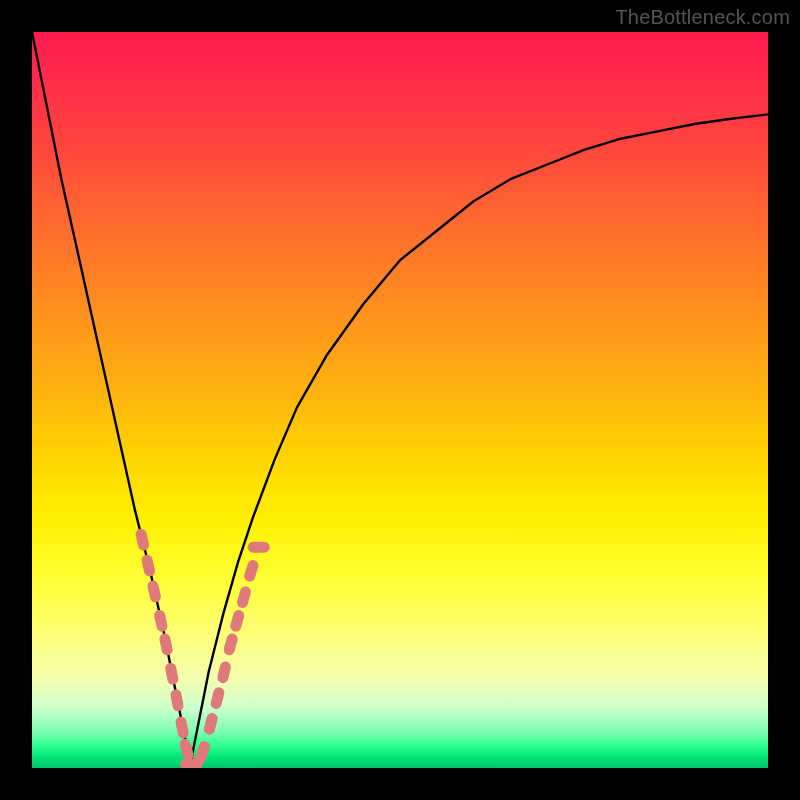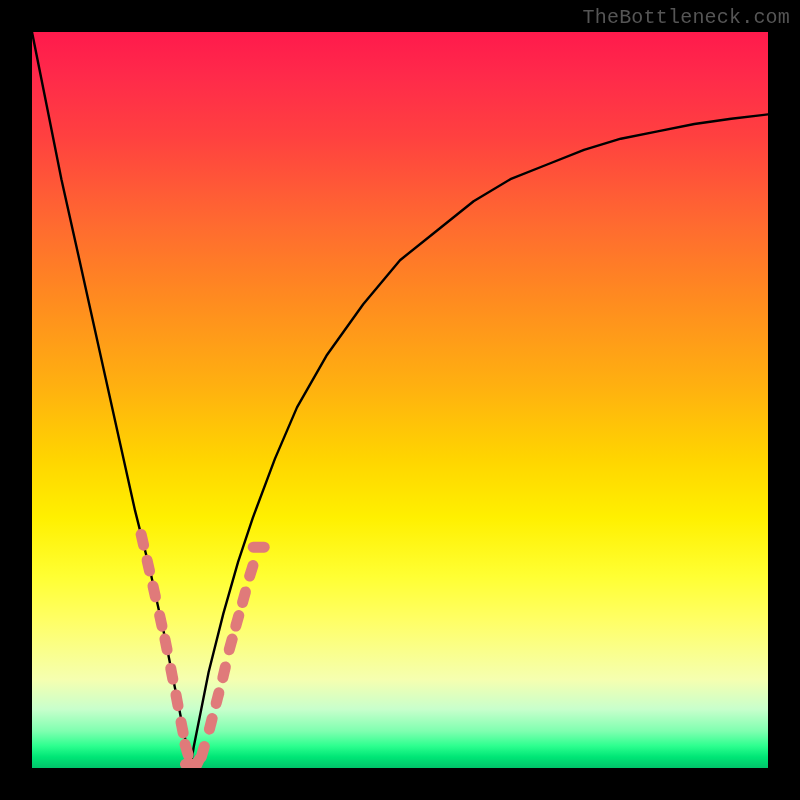--- a/index.html
+++ b/index.html
@@ -11,21 +11,20 @@
     background: #000;
     font-family: Arial, Helvetica, sans-serif;
   }
   .frame {
     position: absolute;
     top: 0;
     left: 0;
     width: 800px;
     height: 800px;
     background: #000;
-    font-family: Liberation Mono, monospace;
   }
   .plot {
     position: absolute;
     top: 32px;
     left: 32px;
     width: 736px;
     height: 736px;
     overflow: hidden;
   }
   .gradient {

